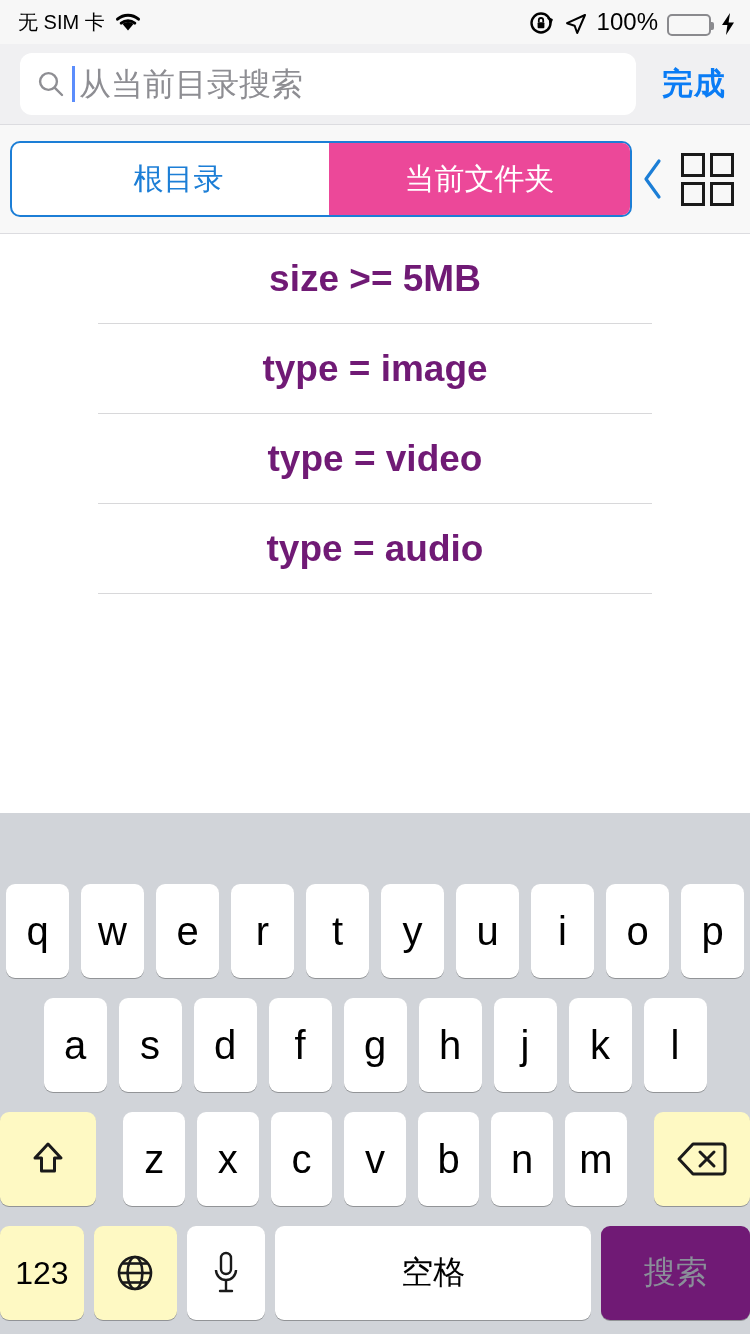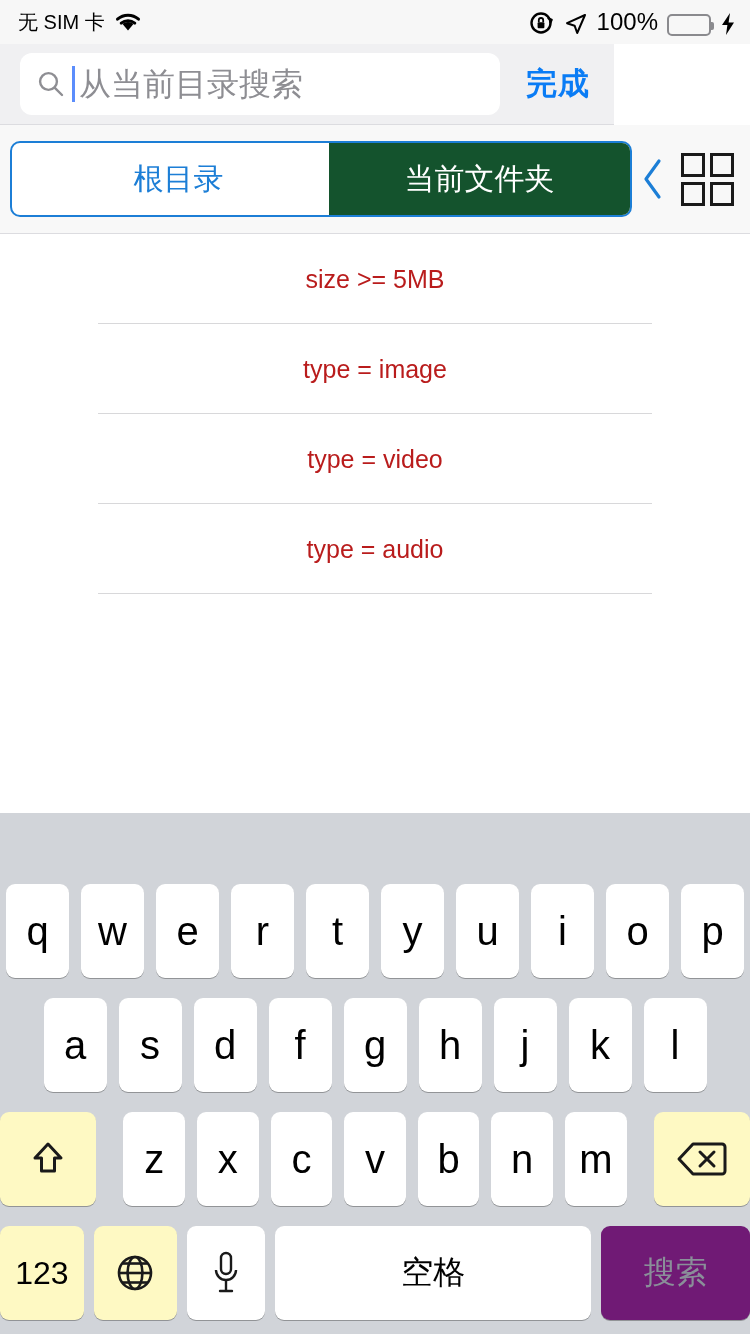--- a/index.html
+++ b/index.html
@@ -30,21 +30,21 @@
     position:relative; padding:2px; display:inline-block;
   }
   .battery-fill { width:100%; height:100%; background:#4cd964; border-radius:2px; }
   .battery-cap {
     position:absolute; right:-5px; top:6px; width:3px; height:8px;
     background:#8a8a8e; border-radius:0 2px 2px 0;
   }
 
   
   .searchbar-wrap {
-    position:absolute; top:44px; left:0; width:614px; height:81px;
+    position:absolute; top:44px; left:0; width:750px; height:81px;
     background:#f0f0f2;
     display:flex; align-items:center; padding:0 20px;
     border-bottom:1px solid #dcdce0;
   }
   .searchfield {
     flex:1; height:62px; background:#ffffff; border-radius:12px;
     display:flex; align-items:center; padding:0 16px;
     position:relative;
   }
   .search-icon { width:30px; height:30px; flex:0 0 30px; margin-right:6px; }
@@ -68,41 +68,41 @@
   }
   .segmented {
     width:622px; height:76px; border:2px solid #1c7ed6; border-radius:10px;
     display:flex; overflow:hidden; background:#fff;padding-left:16px;
   }
   .seg {
     flex:1; display:flex; align-items:center; justify-content:center;
     font-size:30px; cursor:pointer;
   }
   .seg.inactive { background:#ffffff; color:#1c7ed6; }
-  .seg.active { background:#14532d; color:#ffffff; }
+  .seg.active { background:#ec4899; color:#ffffff; }
 
   .chev-btn {
     width:42px; height:76px; display:flex; align-items:center; justify-content:center;
     cursor:pointer;
   }
   .grid-btn {
     width:62px; height:62px; display:flex; align-items:center; justify-content:center;
     margin-left:2px; cursor:pointer;
   }
   .grid-icon { display:grid; grid-template-columns:24px 24px; grid-template-rows:24px 24px; gap:5px; }
   .grid-icon i { border:3px solid #1a1a1a; display:block; }
 
   
   .list {
     position:absolute; top:234px; left:0; width:750px; height:579px;
     background:#ffffff;
   }
   .list-item {
     height:90px; display:flex; align-items:center; justify-content:center;
-    font-size:25px; color:#b91c1c; cursor:pointer; position:relative;
+    font-size:37px; color:#701a75; cursor:pointer; position:relative;font-weight:bold;
   }
   .list-item::after {
     content:""; position:absolute; bottom:0; left:98px; width:554px; height:1px;
     background:#d8d8da;
   }
 
   
   .keyboard {
     position:absolute; top:813px; left:0; width:750px; height:521px;
     background:#d1d4d9;

